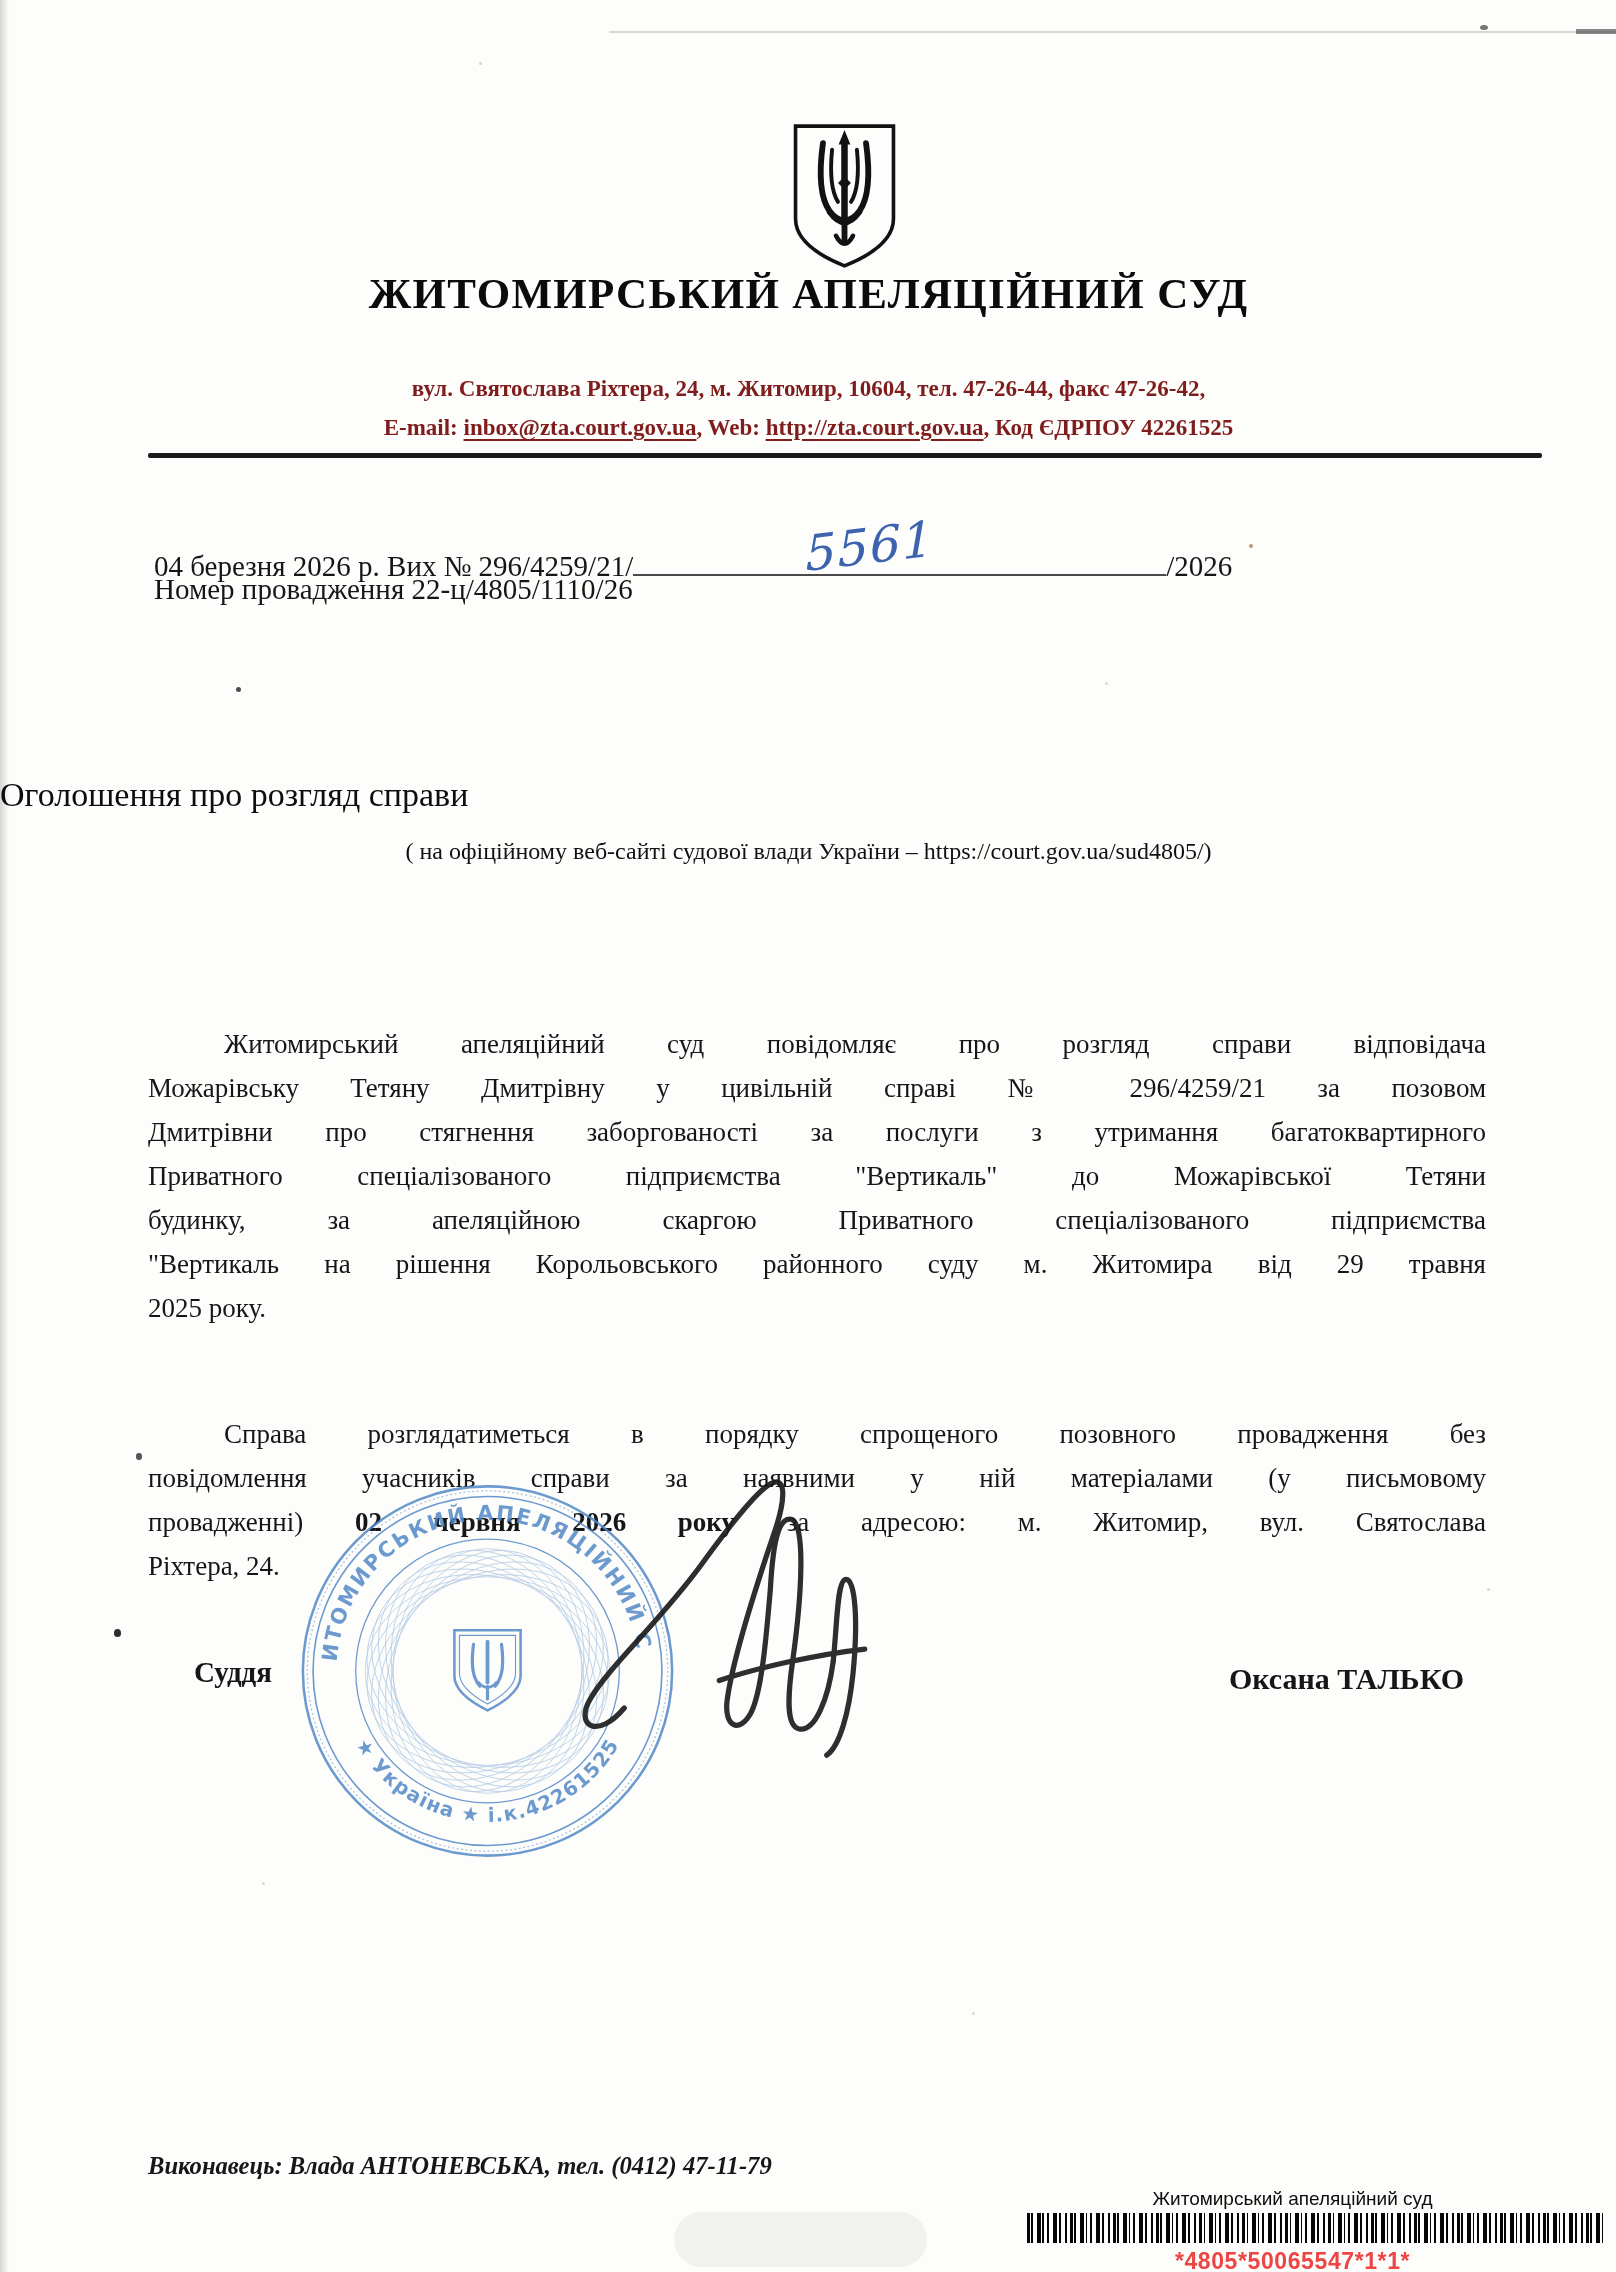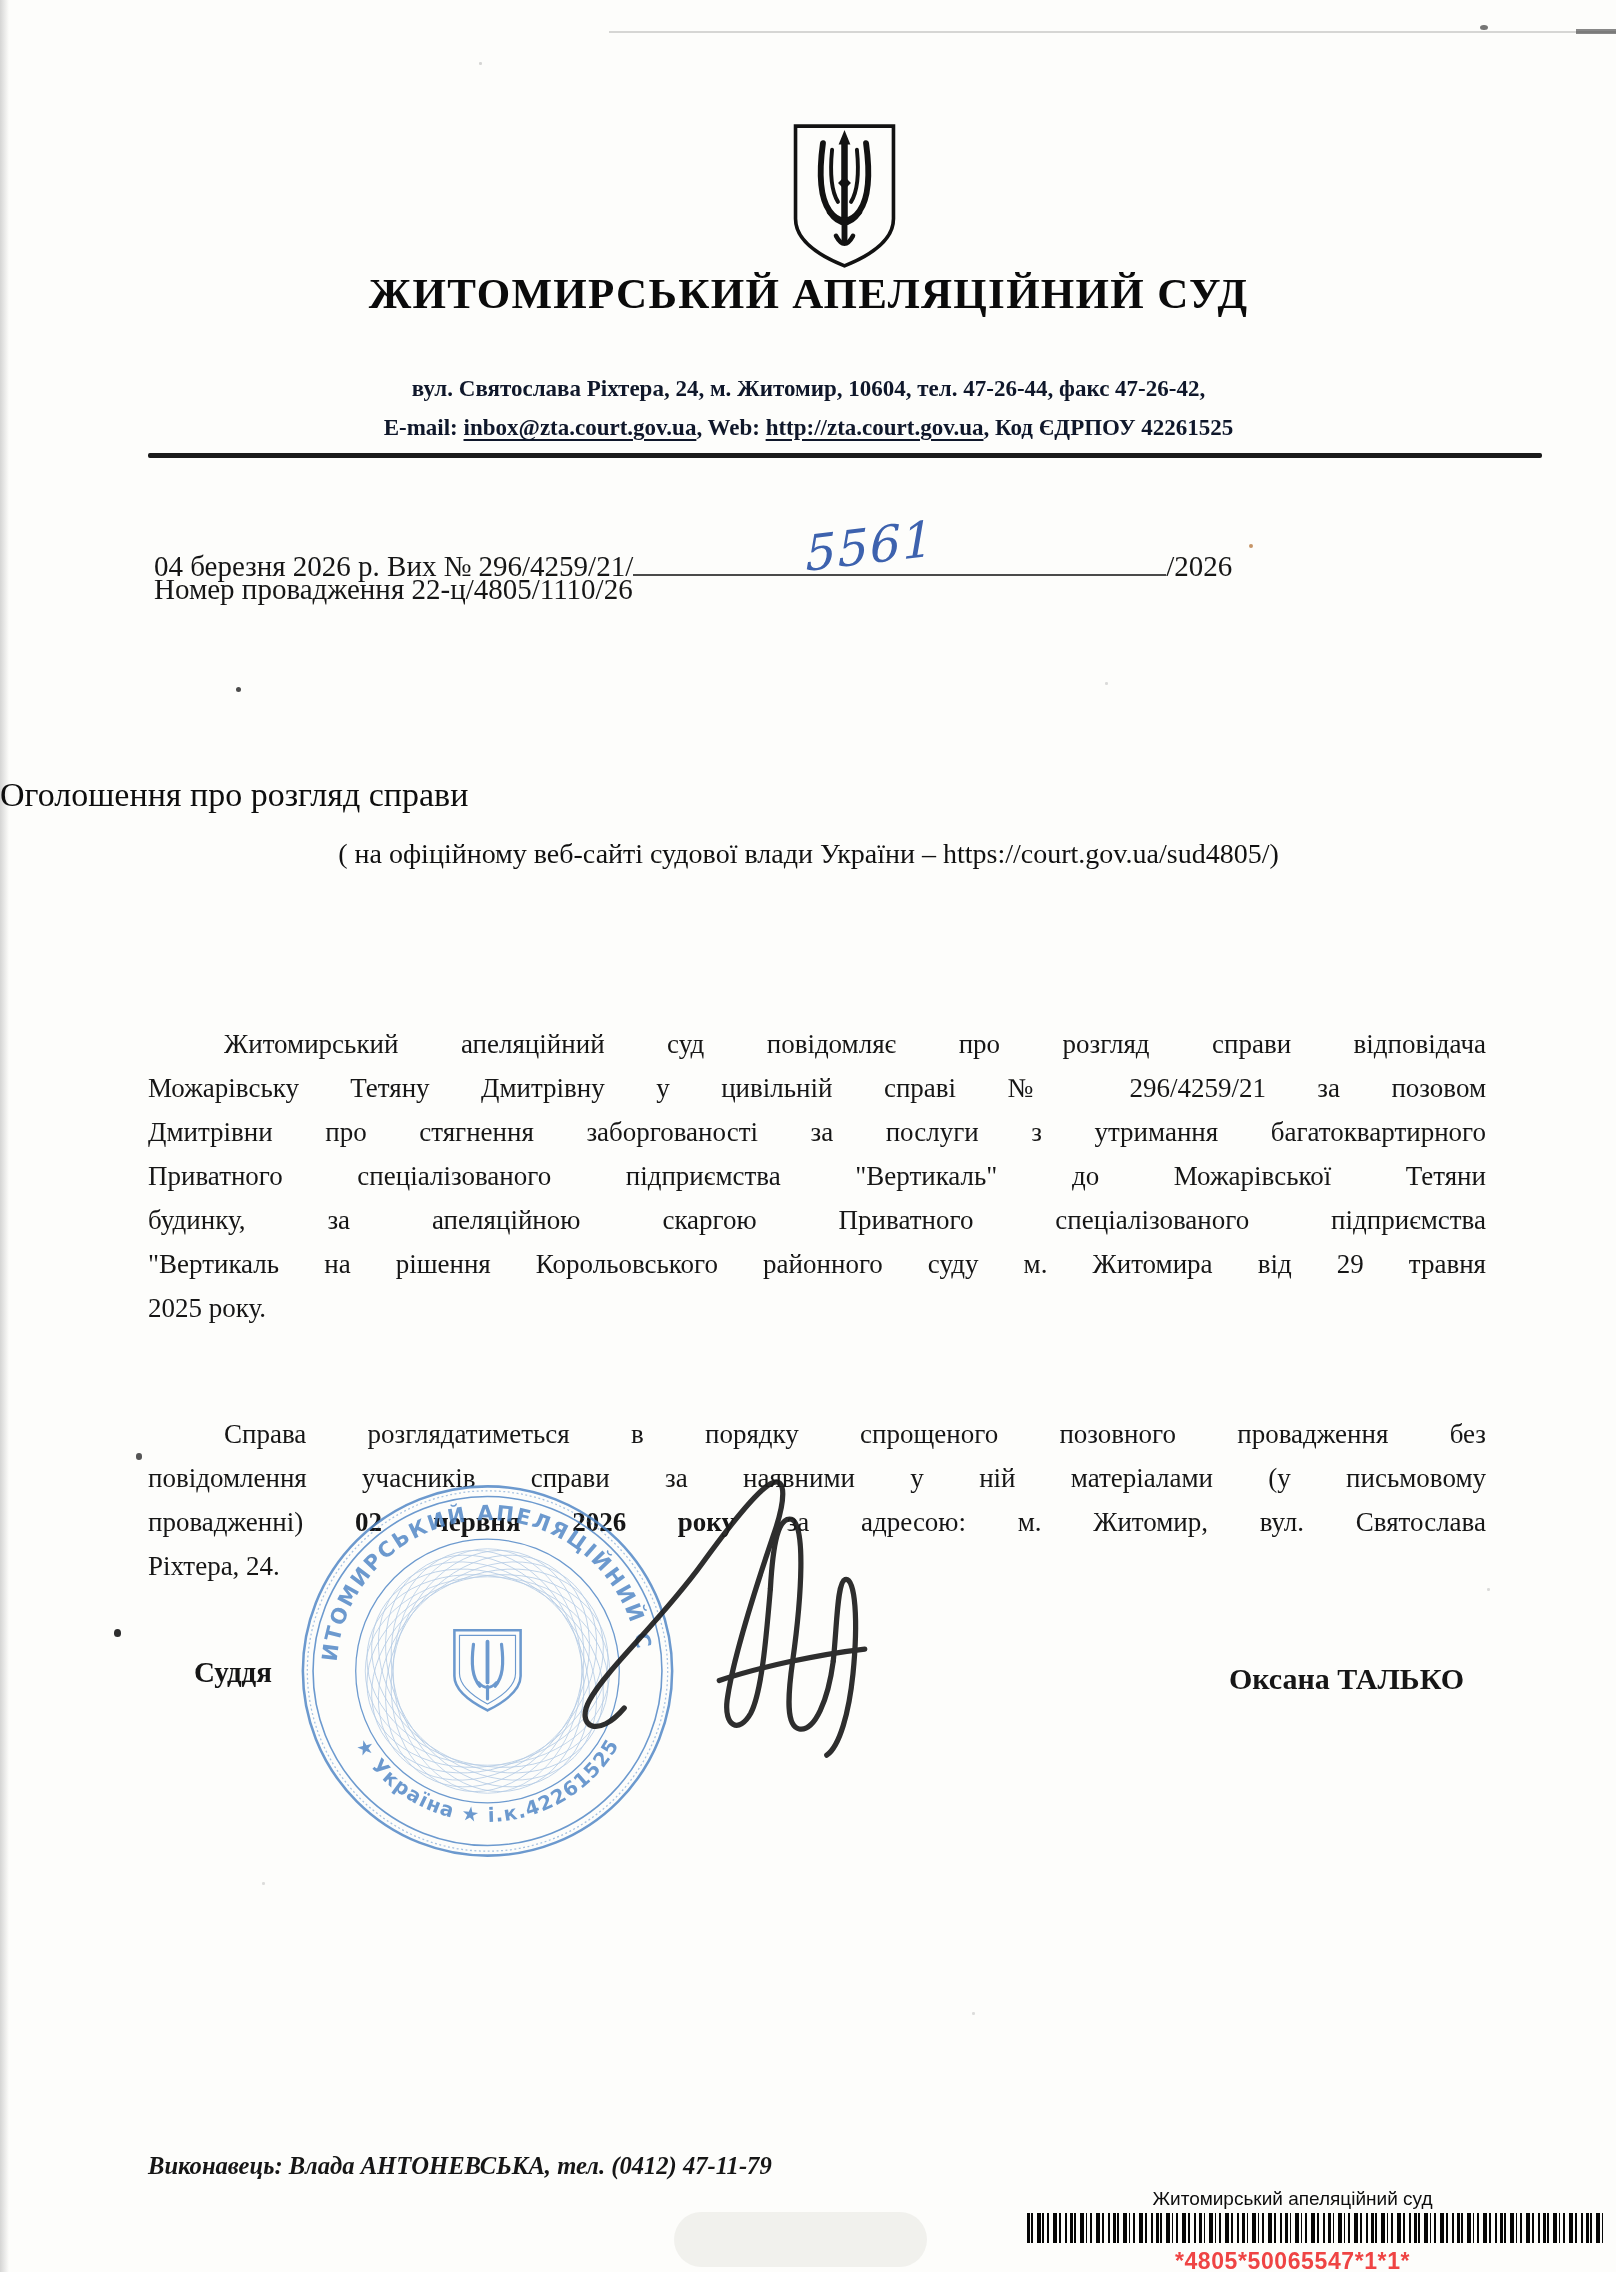--- a/index.html
+++ b/index.html
@@ -15,35 +15,35 @@
   .edge-left{position:absolute;left:0;top:0;width:9px;height:100%;
     background:linear-gradient(90deg,rgba(180,180,180,.55),rgba(255,255,255,0));}
   .edge-top{position:absolute;left:609px;top:31px;width:1008px;height:1.9px;background:#9a9a9a;opacity:.4;}
   .edge-top-dark{position:absolute;left:1576px;top:28.5px;width:41px;height:5.8px;background:#4a4a4a;opacity:.65;}
   .speck{position:absolute;border-radius:50%;}
   .smudge{position:absolute;left:674px;top:2212px;width:253px;height:55px;background:#ededea;border-radius:29px;opacity:.8;}
   
   .emblem{position:absolute;left:789px;top:120px;width:111px;height:152px;}
   .court-name{position:absolute;left:0;top:269px;width:100%;text-align:center;
     font-size:43px;font-weight:bold;letter-spacing:1.3px;color:#0b0b0b;}
-  .addr{position:absolute;left:0;width:100%;text-align:center;font-size:23px;font-weight:bold;color:#0f172a;}
+  .addr{position:absolute;left:0;width:100%;text-align:center;font-size:23px;font-weight:bold;color:#7f1d1d;}
   .addr1{top:376px;}
   .addr2{top:415px;}
   .ulink{text-decoration:underline;text-decoration-thickness:1.9px;text-underline-offset:3.9px;}
   .divider{position:absolute;left:148px;top:453px;width:1394px;height:4.5px;background:#1b1b1b;border-radius:1.9px;}
   
   .ref1{position:absolute;left:154px;top:548px;font-size:29px;white-space:nowrap;}
   .ref-fill{display:inline-block;width:533px;border-bottom:2.6px solid #4a4a4a;position:relative;vertical-align:baseline;height:26px;}
   .handnum{position:absolute;left:172px;top:-30px;
     font-family:"DejaVu Serif",serif;font-style:italic;font-size:49px;
     color:#3d62ae;transform:rotate(-7deg) skewX(-6deg);letter-spacing:1.3px;}
   .ref2{position:absolute;left:154px;top:573px;font-size:29px;}
   
   .ann-title{position:absolute;left:0;top:776px;width:100%;text-align:left;font-size:34px;color:#0e0e0e;}
-  .ann-sub{position:absolute;left:0;top:838px;width:100%;text-align:center;font-size:28px;color:#111;}
+  .ann-sub{position:absolute;left:0;top:838px;width:100%;text-align:center;font-size:24px;color:#111;}
   
   .para{position:absolute;left:148px;width:1338px;font-size:27px;line-height:44px;}
   .p1{top:1022px;}
   .p2{top:1412px;}
   .tline{text-align:justify;}
   .tline.just{text-align-last:justify;}
   .tline.ind{text-indent:76px;}
   .b{font-weight:bold;}
   
   .judge-label{position:absolute;left:194px;top:1640px;font-size:29px;font-weight:bold;margin-top:16px;}

